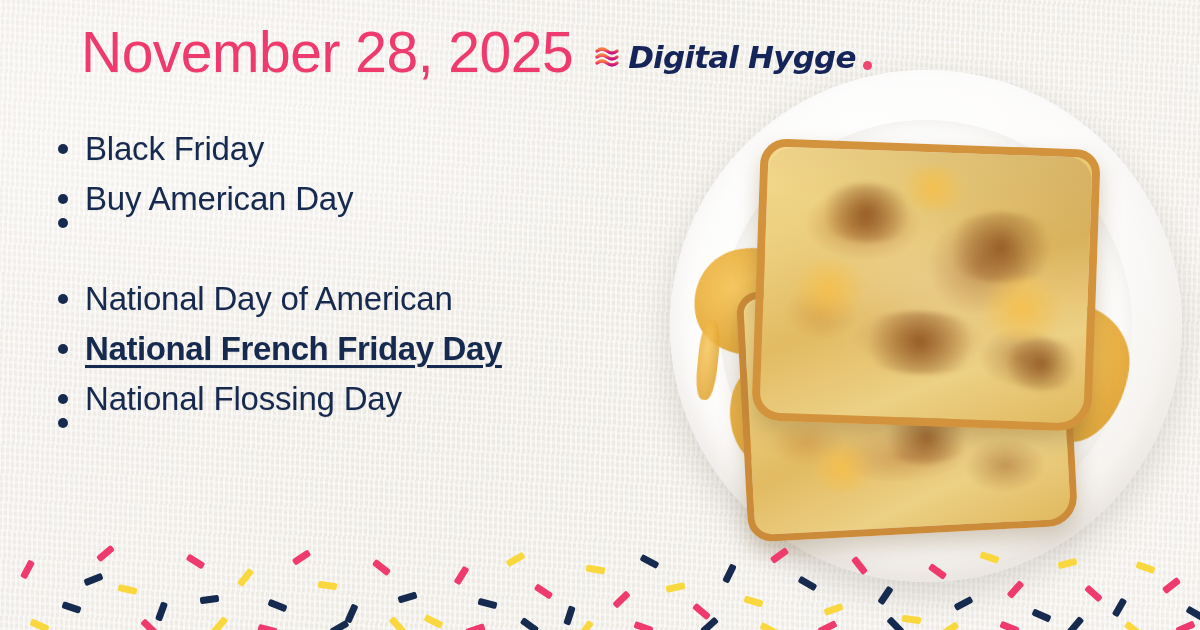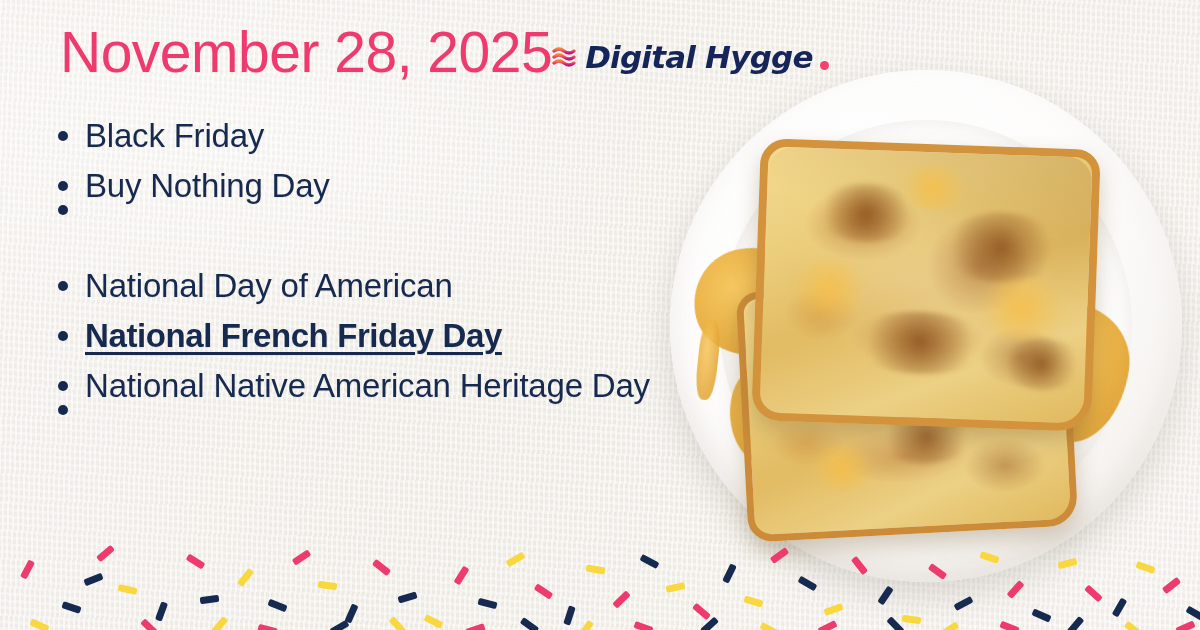--- a/index.html
+++ b/index.html
@@ -22,40 +22,40 @@
   #texture {
     position:absolute; inset:0;
     background-image:
       repeating-linear-gradient(92deg, rgba(255,255,255,.50) 0 2px, rgba(0,0,0,.012) 2px 5px),
       repeating-linear-gradient(4deg, rgba(255,255,255,.30) 0 3px, rgba(0,0,0,.010) 3px 7px),
       repeating-linear-gradient(-68deg, rgba(0,0,0,.012) 0 1px, rgba(255,255,255,0) 1px 9px);
     opacity:.9; pointer-events:none;
   }
 
   
-  #header { position:absolute; left:60px; top:24px; display:flex; align-items:center; }
+  #header { position:absolute; left:81px; top:24px; display:flex; align-items:center; gap:22px; }
 
   #date-title {
     font-size:57px; font-weight:400; letter-spacing:-.5px;
     color:#ef3a6e; line-height:1; white-space:nowrap;
     text-shadow:0 1px 1px rgba(0,0,0,.05);
   }
 
   #logo { display:flex; align-items:center; gap:5px; transform:translateY(5px);justify-content:center; }
   #logo-mark { width:28px; height:26px; display:block; }
   #logo-text {
     font-size:31px; font-weight:700; font-style:italic; letter-spacing:-.8px;
     color:#15255a; line-height:1; white-space:nowrap;
     font-family:"DejaVu Sans", sans-serif;
   }
   #logo-dot { width:9px; height:9px; border-radius:50%; background:#f0436f;
               align-self:flex-end; margin-bottom:3px; margin-left:2px; }
 
   
-  #holiday-list { position:absolute; left:58px; top:111px; list-style:none; width:700px; }
+  #holiday-list { position:absolute; left:58px; top:124px; list-style:none; width:700px; }
 
   .holiday-item {
     display:flex; align-items:baseline; gap:17px;
     height:50px; line-height:50px;
     color:#16294f;
   }
   .bullet { width:10px; height:10px; border-radius:50%; background:#16294f;
             flex:0 0 10px; transform:translateY(-6px); }
   .holiday-label {
     font-size:33px; font-weight:400; letter-spacing:-.2px; white-space:nowrap;
@@ -198,36 +198,36 @@
     </div>
   </div>
 
   <ul id="holiday-list">
       <li class="holiday-item">
         <span class="bullet"></span>
         <span class="holiday-label">Black Friday</span>
       </li>
       <li class="holiday-item">
         <span class="bullet"></span>
-        <span class="holiday-label">Buy Nothing Day</span>
+        <span class="holiday-label">Buy American Day</span>
       </li>
       <li class="holiday-item">
         <span class="bullet"></span>
       </li>
       <li class="holiday-item">
         <span class="bullet"></span>
         <span class="holiday-label">National Day of American</span>
       </li>
       <li class="holiday-item featured">
         <span class="bullet"></span>
         <span class="holiday-label">National French Friday Day</span>
       </li>
       <li class="holiday-item">
         <span class="bullet"></span>
-        <span class="holiday-label">National Native American Heritage Day</span>
+        <span class="holiday-label">National Flossing Day</span>
       </li>
       <li class="holiday-item">
         <span class="bullet"></span>
       </li>
     </ul>
 
   <div id="confetti">
       <span class="sprinkle" style="left: 18px; top: 28px; background: rgb(239, 58, 110); transform: rotate(-62deg);"></span>
       <span class="sprinkle" style="left: 62px; top: 66px; background: rgb(22, 41, 79); transform: rotate(18deg);"></span>
       <span class="sprinkle" style="left: 96px; top: 12px; background: rgb(239, 58, 110); transform: rotate(-40deg);"></span>

